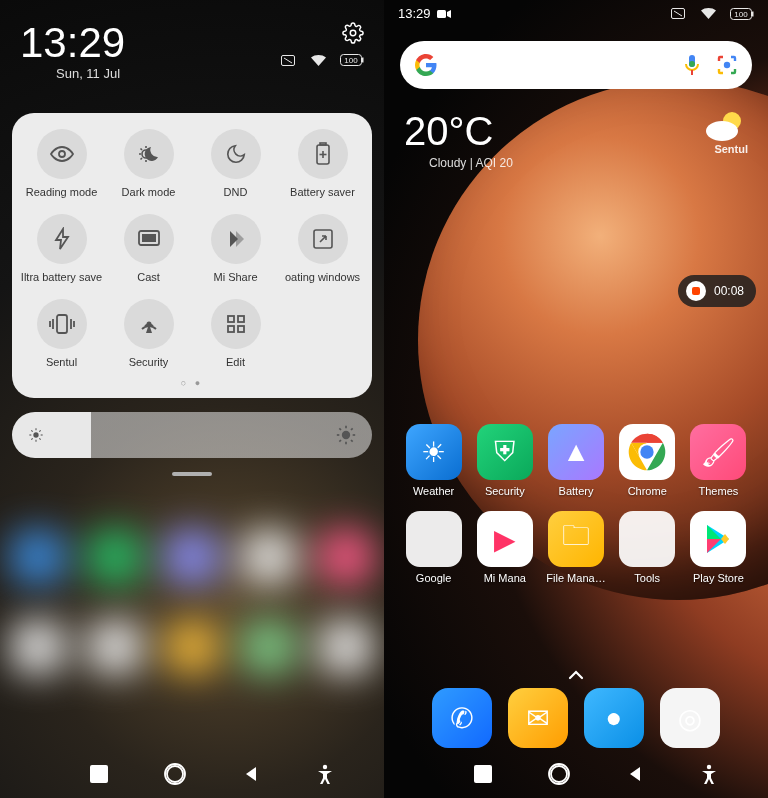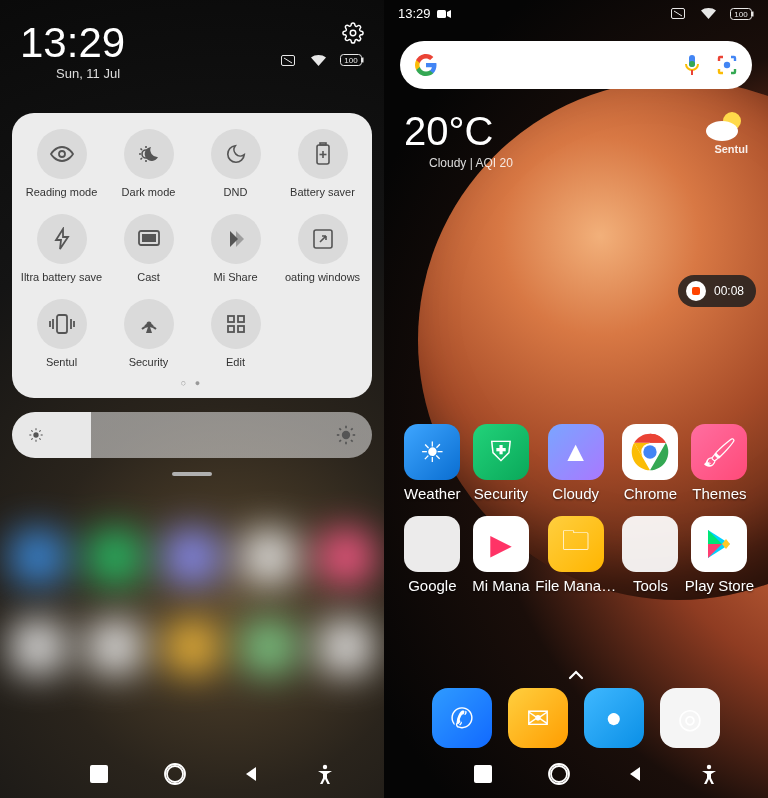--- a/index.html
+++ b/index.html
@@ -219,21 +219,21 @@
   .app-icon {
     width: 56px;
     height: 56px;
     border-radius: 14px;
     display:flex;align-items:center;justify-content:center;
     font-size:28px;
     color:#fff;
     position:relative;
   }
   .app-label {
-    font-size: 15px;
+    font-size: 11px;
     color: #fff;
     text-shadow: 0 1px 2px rgba(0,0,0,.6);
     white-space: nowrap;
   }
   .folder {
     background: rgba(255,255,255,.92);
     display:grid;
     grid-template-columns:repeat(3,1fr);
     grid-template-rows:repeat(3,1fr);
     gap:2px;
@@ -545,21 +545,21 @@
       <div class="app">
         <div class="app-icon" style="background: linear-gradient(135deg, rgb(62, 166, 255), rgb(10, 110, 209));">☀</div>
         <div class="app-label">Weather</div>
       </div>
       <div class="app">
         <div class="app-icon" style="background: linear-gradient(135deg, rgb(34, 211, 122), rgb(10, 168, 90));">⛨</div>
         <div class="app-label">Security</div>
       </div>
       <div class="app">
         <div class="app-icon" style="background: linear-gradient(135deg, rgb(122, 165, 255), rgb(169, 120, 255));">▲</div>
-        <div class="app-label">Cloudy</div>
+        <div class="app-label">Battery</div>
       </div>
       <div class="app">
         <div class="app-icon" style="background: rgb(255, 255, 255);">
           <svg width="40" height="40" viewBox="0 0 48 48">
             <circle cx="24" cy="24" r="22" fill="#fff"></circle>
             <circle cx="24" cy="24" r="9" fill="#4285F4"></circle>
             <circle cx="24" cy="24" r="9" fill="none" stroke="#fff" stroke-width="3.5"></circle>
             <path d="M24 2a22 22 0 0 1 19 11H24z" fill="#EA4335"></path>
             <path d="M5 13l9.5 16.5L24 13z" fill="#FBBC05" transform="rotate(0 24 24)"></path>
             <path d="M43 13 A22 22 0 0 1 24 46 L33.5 29.5z" fill="#34A853"></path>

